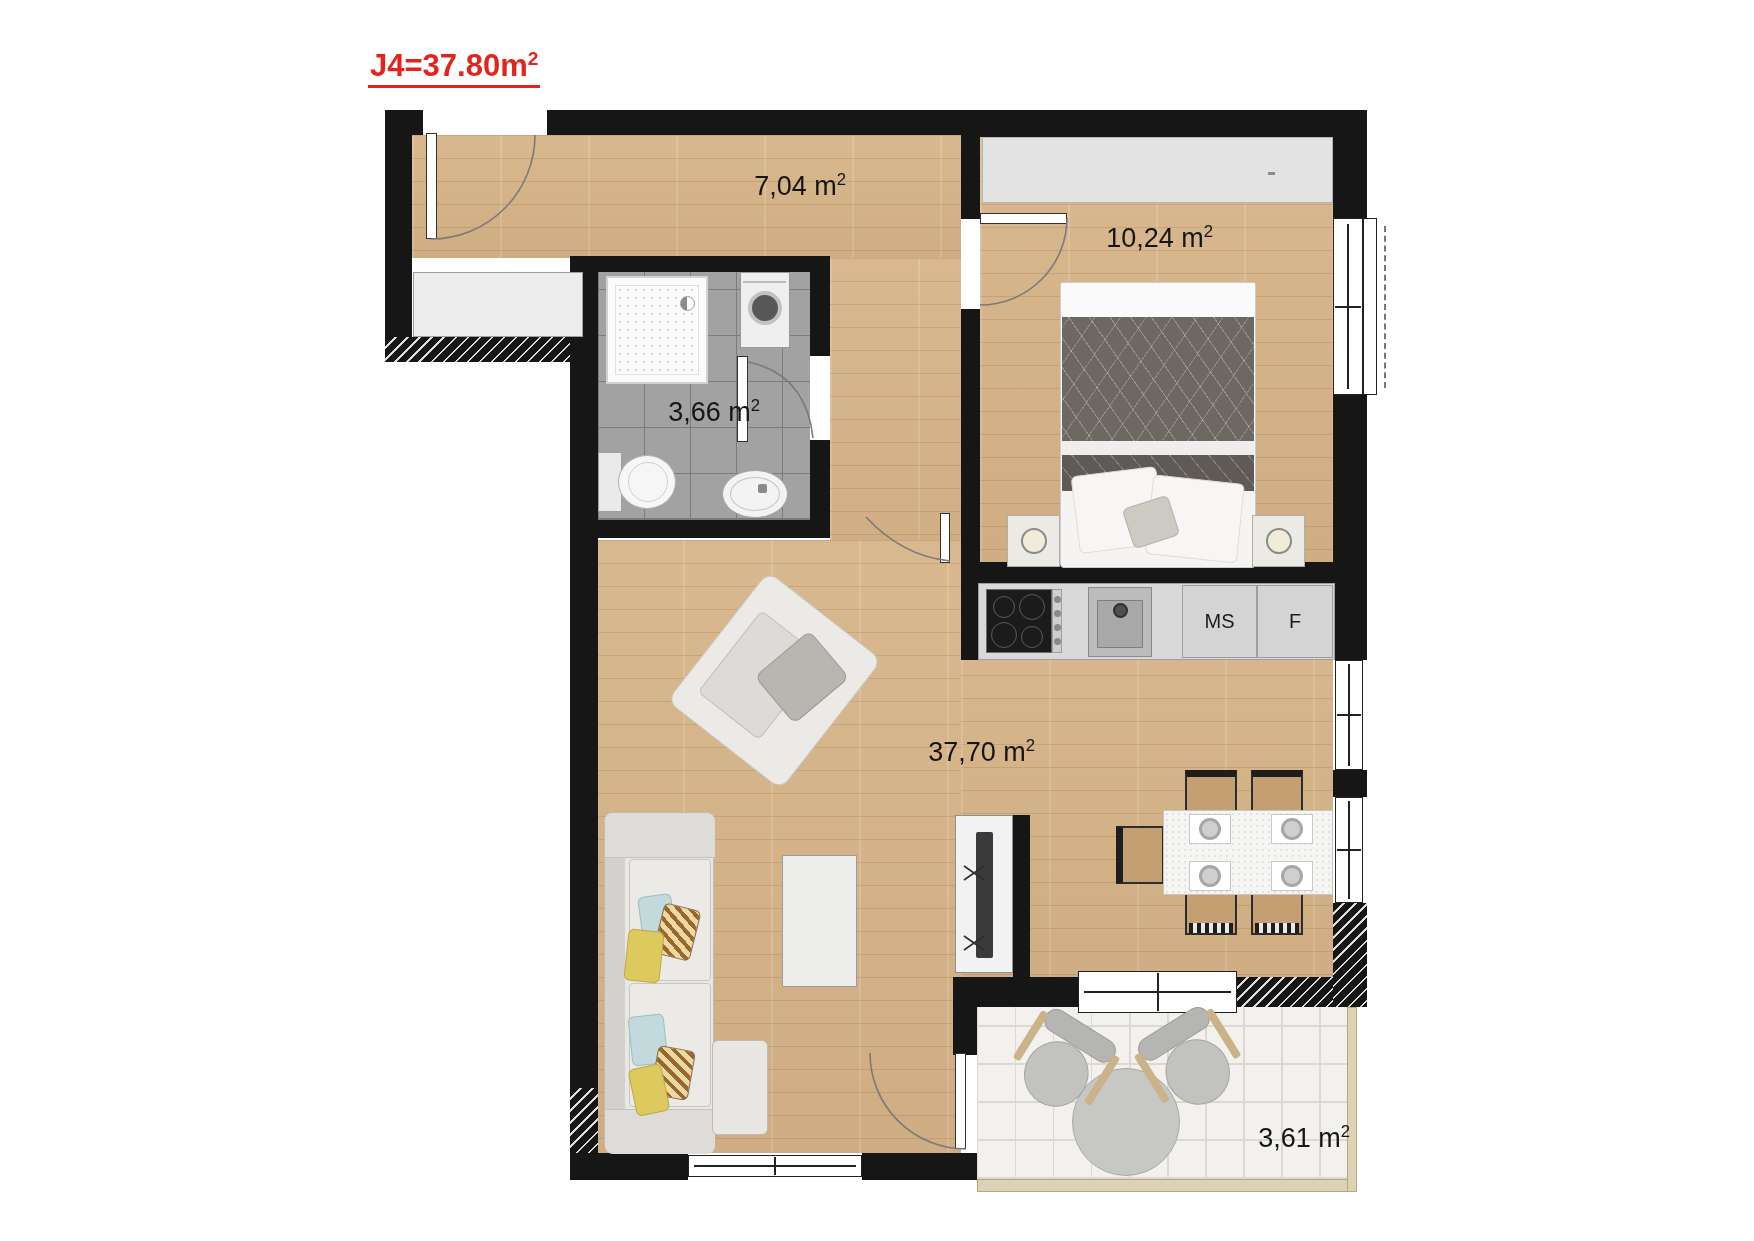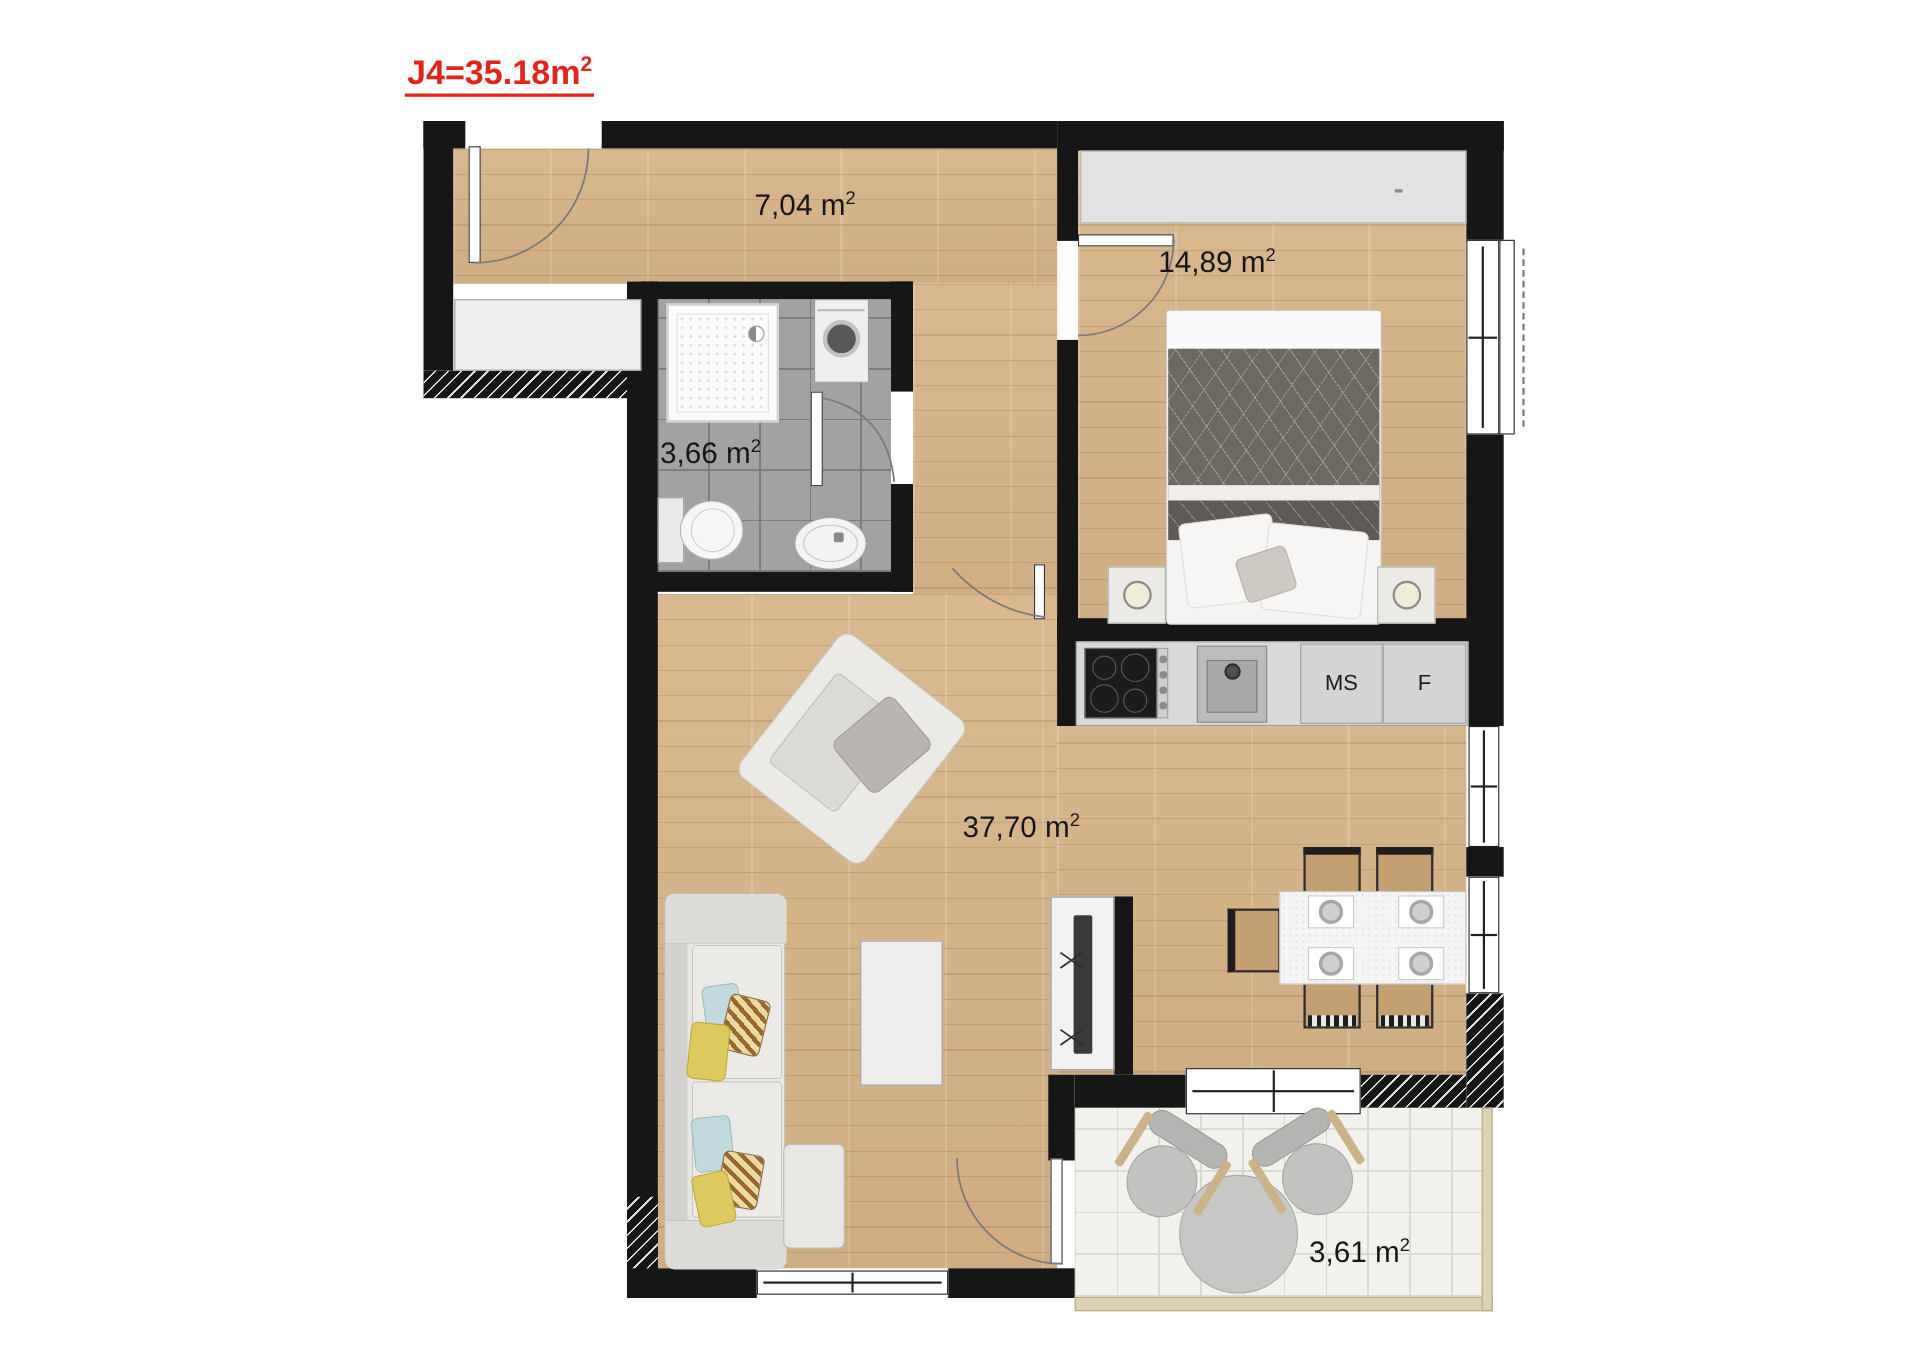--- a/index.html
+++ b/index.html
@@ -29,21 +29,21 @@
   .mull-h{position:absolute;top:50%;left:3%;right:3%;height:2px;margin-top:-1px;background:#222;}
   .leaf{background:#fff;border:1.5px solid #333;box-sizing:border-box;}
   .dash-v{border-left:2px dashed #777;}
   
   .soft{background:#e8e7e4;border:1.5px solid #bdbbb6;box-sizing:border-box;border-radius:6px;}
   .lite{background:#ececec;border:1.5px solid #9e9e9e;box-sizing:border-box;}
   .circle{border-radius:50%;}
   
   .title{color:var(--c-title,#e2241c);font-size:31px;font-weight:bold;border-bottom:3px solid var(--c-title,#e2241c);
          padding:0 2px 1px 2px;white-space:nowrap;}
-  .arealabel{font-size:27px;color:#151515;white-space:nowrap;text-align:left;}
+  .arealabel{font-size:27px;color:#151515;white-space:nowrap;text-align:right;}
   sup{font-size:.62em;}
   .cablabel{font-size:20px;color:#1c1c1c;display:flex;align-items:center;justify-content:center;width:100%;height:100%;}
   .burner{position:absolute;border:1.5px solid #5a5a5a;border-radius:50%;}
   .knob{position:absolute;width:7px;height:7px;border-radius:50%;background:#8a8a8a;}
   .plate{position:absolute;width:42px;height:30px;background:#fff;border:1px solid #c9c9c7;box-sizing:border-box;
          display:flex;align-items:center;justify-content:center;}
   .plate-c{width:22px;height:22px;border-radius:50%;background:#cfcfcd;border:3px solid #a6a6a4;box-sizing:border-box;}
   .fringe-b::after{content:"";position:absolute;left:2px;right:2px;bottom:0;height:10px;
          background:repeating-linear-gradient(90deg,#1e1e1e 0 4px,#e8e8e8 4px 8px);}
   .pillow{position:absolute;border-radius:6px;box-sizing:border-box;}
@@ -244,27 +244,27 @@
   <svg class="abs" style="left:0;top:0;" width="1754" height="1241" viewBox="0 0 1754 1241" fill="none">
     <path d="M431,239 A104,104 0 0 0 535,135" stroke="#7a7a7a" stroke-width="1.6"></path>
     <path d="M1067,218 A87,87 0 0 1 980,305" stroke="#7a7a7a" stroke-width="1.6"></path>
     <path d="M748,362 Q806,374 813,438" stroke="#7a7a7a" stroke-width="1.6"></path>
     <path d="M950,561 Q902,556 866,517" stroke="#7a7a7a" stroke-width="1.6"></path>
     <path d="M966,1149 A96,96 0 0 1 870,1053" stroke="#7a7a7a" stroke-width="1.6"></path>
     <path d="M964,866 L984,880 M984,866 L964,880 M964,936 L984,950 M984,936 L964,950" stroke="#2e2e2e" stroke-width="1.6"></path>
   </svg>
 
   <div class="abs title" style="left:368px;top:48px;">
-    <span>J4=35.18m</span><sup>2</sup>
+    <span>J4=37.80m</span><sup>2</sup>
   </div>
   <div class="abs arealabel" style="left:686px;top:170px;width:160px;">
     <span>7,04 m</span><sup>2</sup>
   </div>
   <div class="abs arealabel" style="left:1053px;top:222px;width:160px;">
-    <span>14,89 m</span><sup>2</sup>
+    <span>10,24 m</span><sup>2</sup>
   </div>
   <div class="abs arealabel" style="left:600px;top:396px;width:160px;">
     <span>3,66 m</span><sup>2</sup>
   </div>
   <div class="abs arealabel" style="left:875px;top:736px;width:160px;">
     <span>37,70 m</span><sup>2</sup>
   </div>
   <div class="abs arealabel" style="left:1190px;top:1122px;width:160px;">
     <span>3,61 m</span><sup>2</sup>
   </div>

